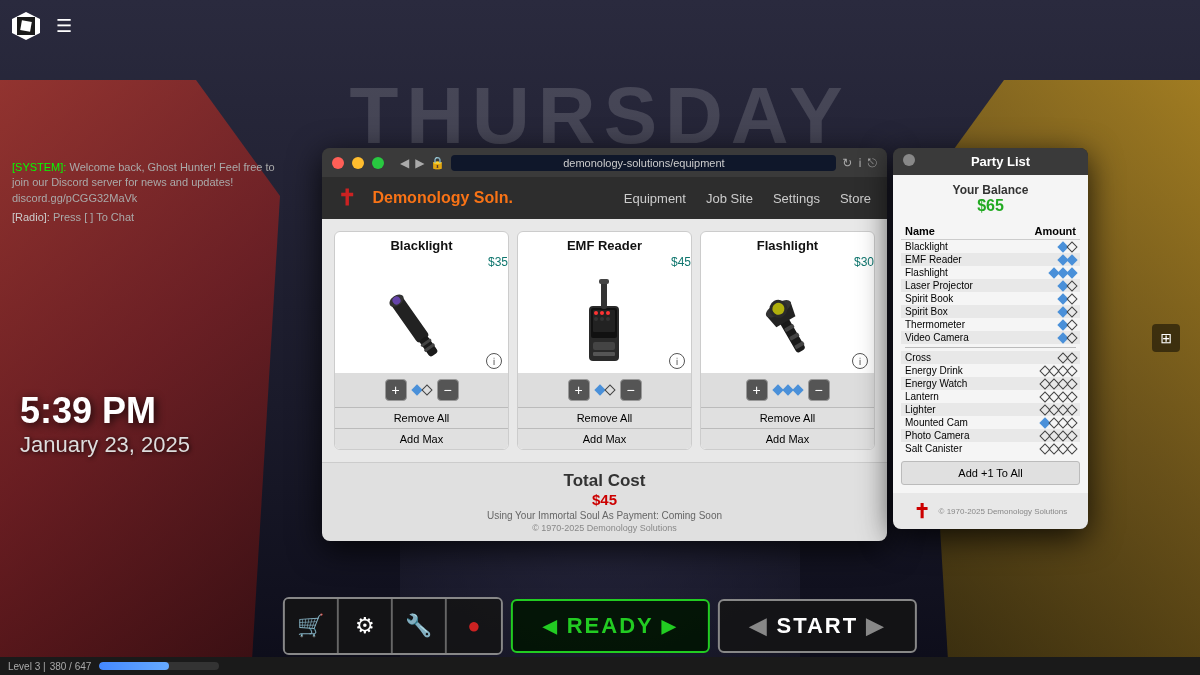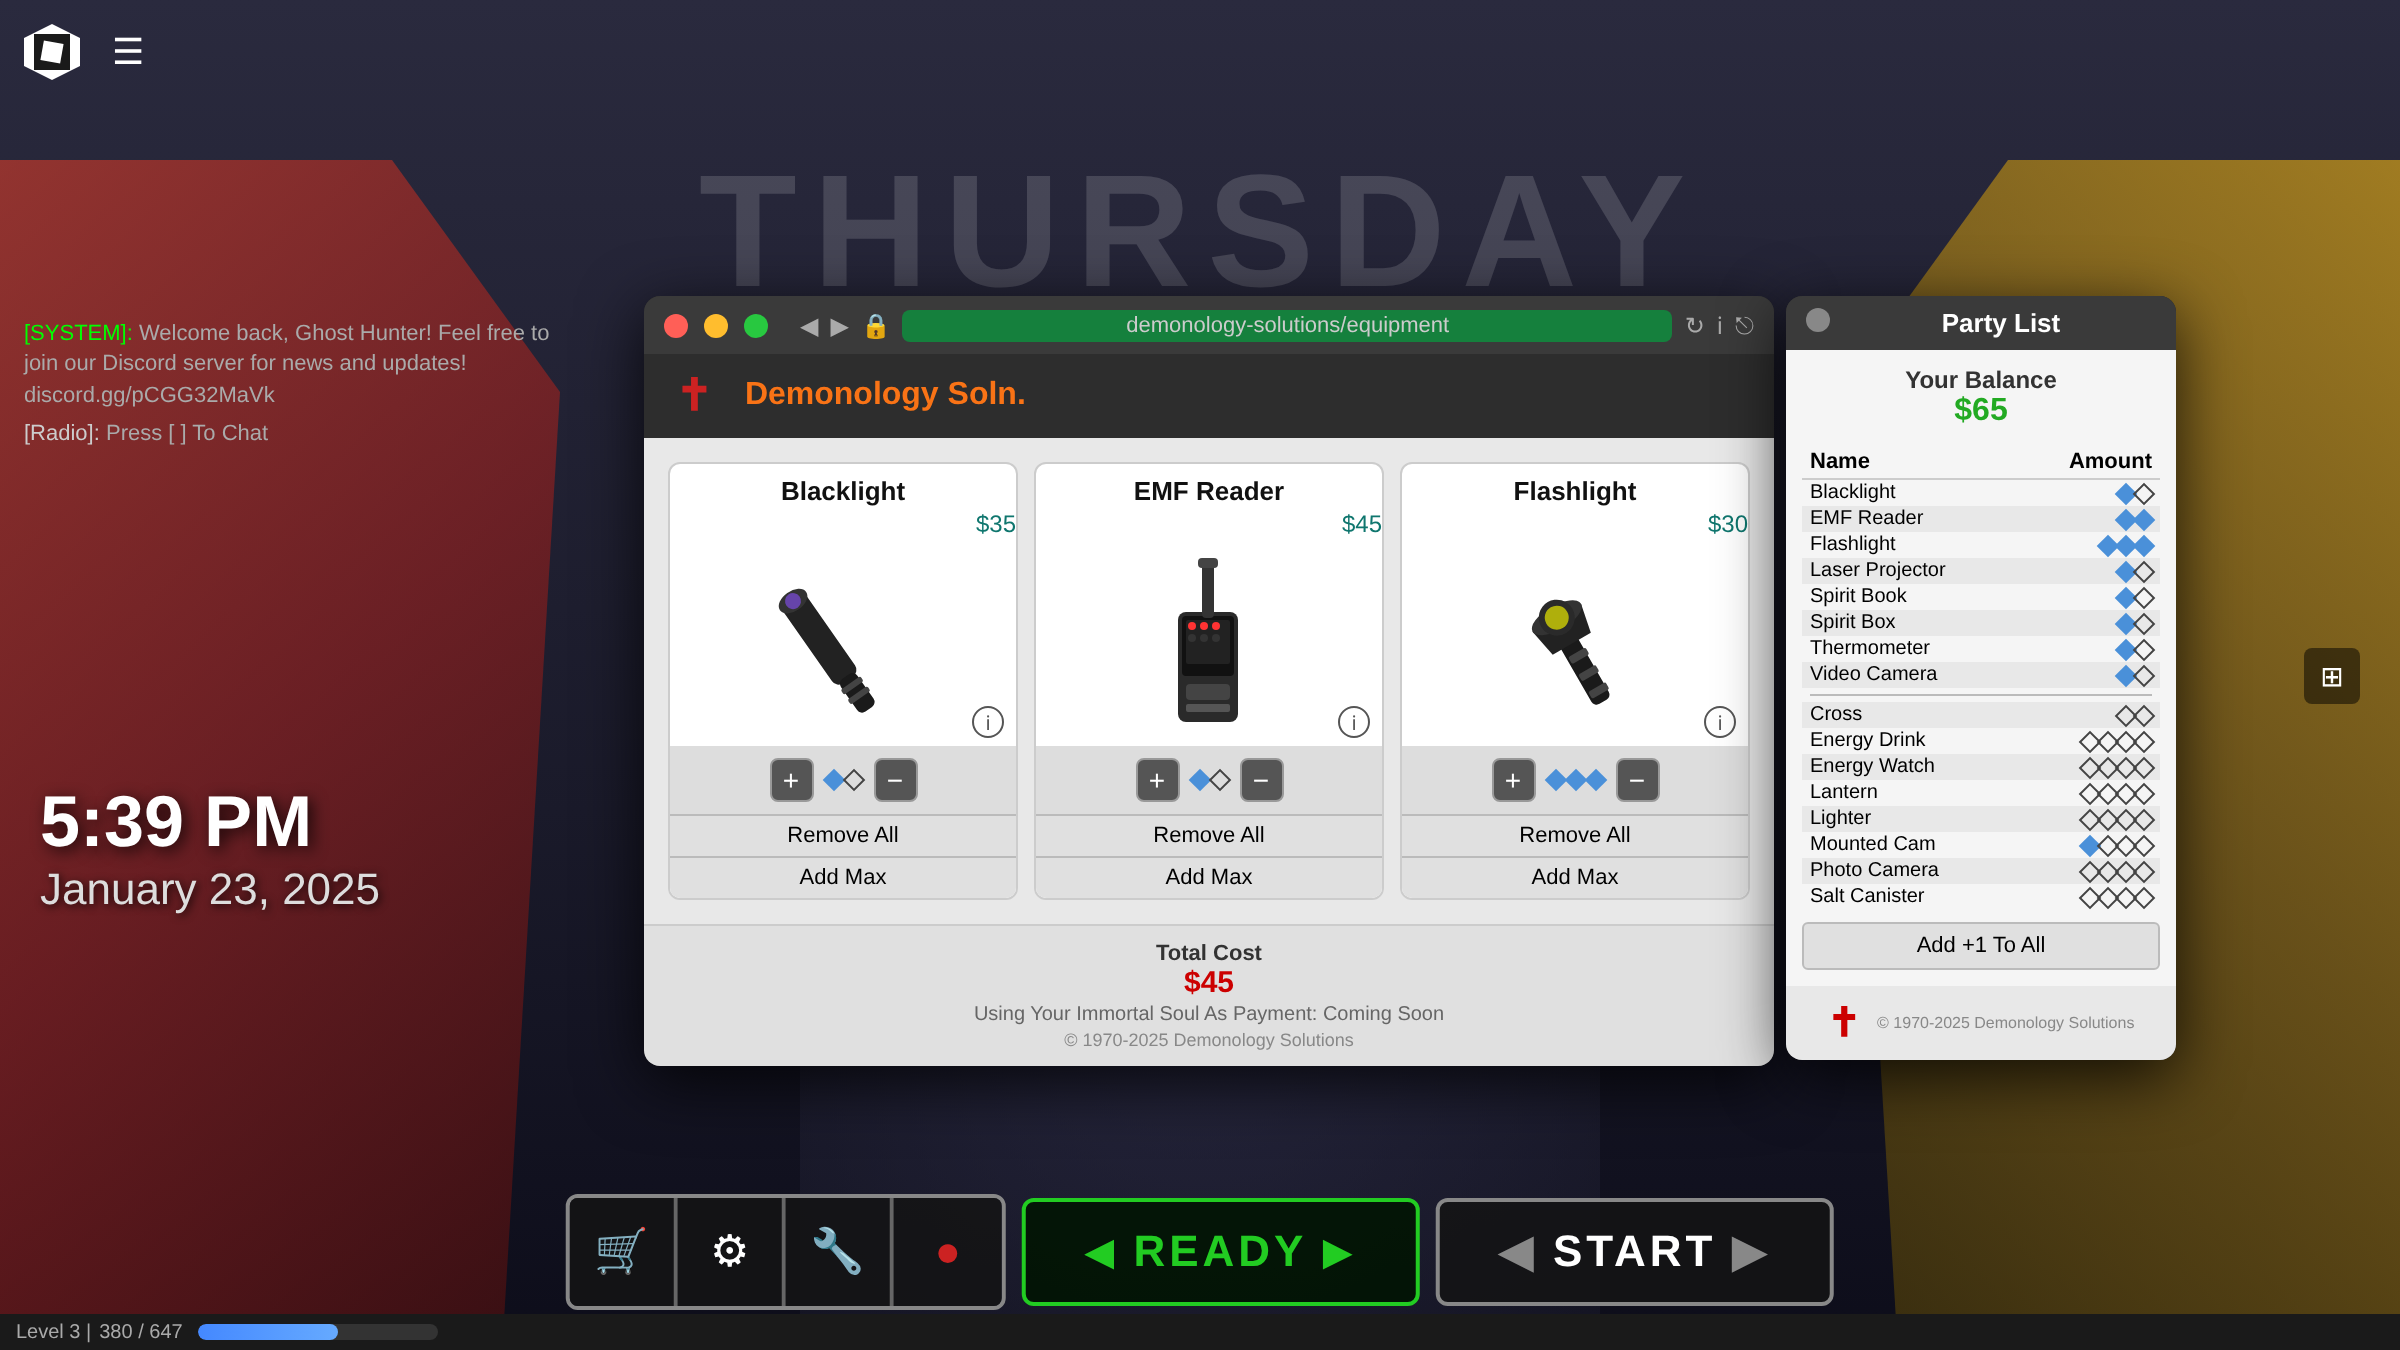--- a/index.html
+++ b/index.html
@@ -152,21 +152,21 @@
     .browser-nav {
       display: flex;
       align-items: center;
       gap: 6px;
       flex: 1;
       margin-left: 8px;
     }
     .nav-icon { color: #aaa; font-size: 12px; cursor: pointer; }
     .url-bar {
       flex: 1;
-      background: #15803d;
+      background: #0f172a;
       border: none;
       border-radius: 4px;
       padding: 2px 8px;
       color: #ccc;
       font-size: 11px;
       text-align: center;
     }
 
     
     .app-header {
@@ -306,21 +306,21 @@
     }
 
     
     .browser-footer {
       background: #e0e0e0;
       padding: 8px 16px;
       text-align: center;
       border-top: 1px solid #ccc;
     }
     .total-cost-label {
-      font-size: 11px;
+      font-size: 17px;
       font-weight: bold;
       color: #333;
     }
     .total-cost-value {
       font-size: 15px;
       font-weight: bold;
       color: #cc0000;
     }
     .footer-note {
       font-size: 10px;
@@ -624,20 +624,26 @@
       <input class="url-bar" readonly="" value="demonology-solutions/equipment" style="">
       <span class="nav-icon">↻</span>
       <span class="nav-icon">ℹ</span>
       <span class="nav-icon">⎋</span>
     </div>
   </div>
 
   <div class="app-header">
     <span class="app-logo">✝</span>
     <span class="app-title">Demonology Soln.</span>
+    <nav class="app-nav">
+      <a>Equipment</a>
+      <a>Job Site</a>
+      <a>Settings</a>
+      <a>Store</a>
+    </nav>
   </div>
 
   <div class="equipment-grid">
 
     <div class="equipment-card">
       <div class="card-header">Blacklight</div>
       <div class="card-price">$35</div>
       <div class="card-image">
         <svg width="70" height="90" viewBox="0 0 70 90" class="blacklight-img">
           <rect x="20" y="10" width="14" height="50" rx="4" fill="#222"></rect>

